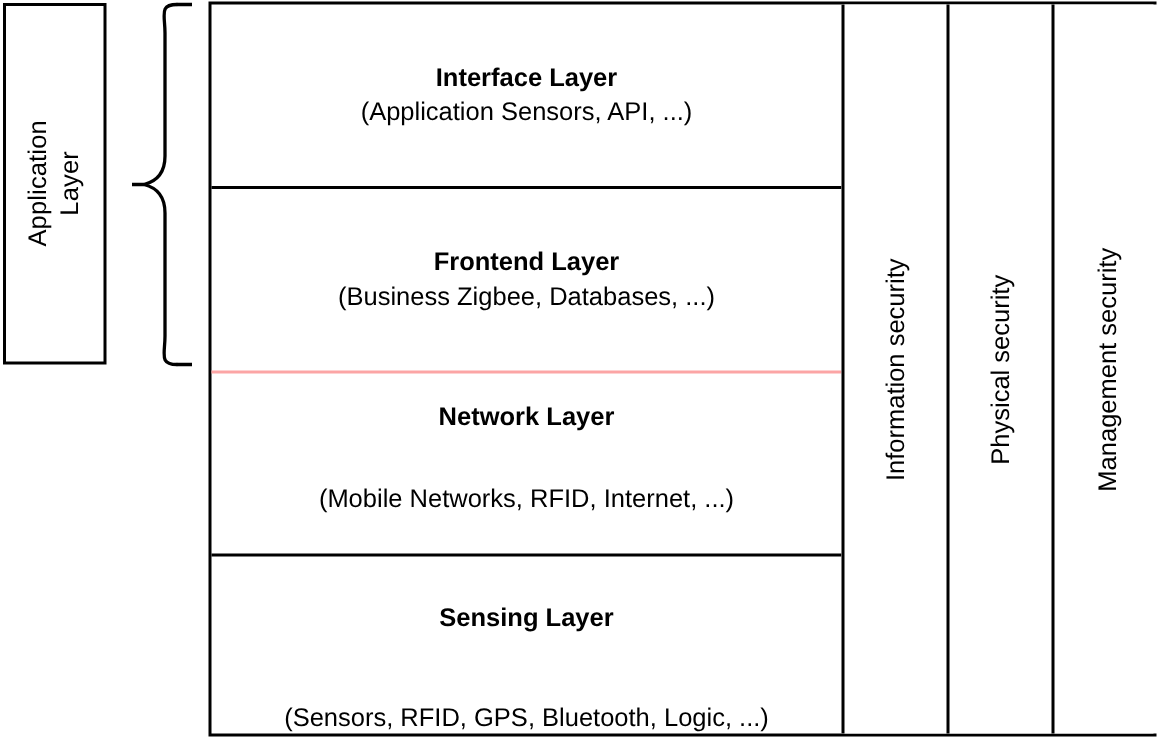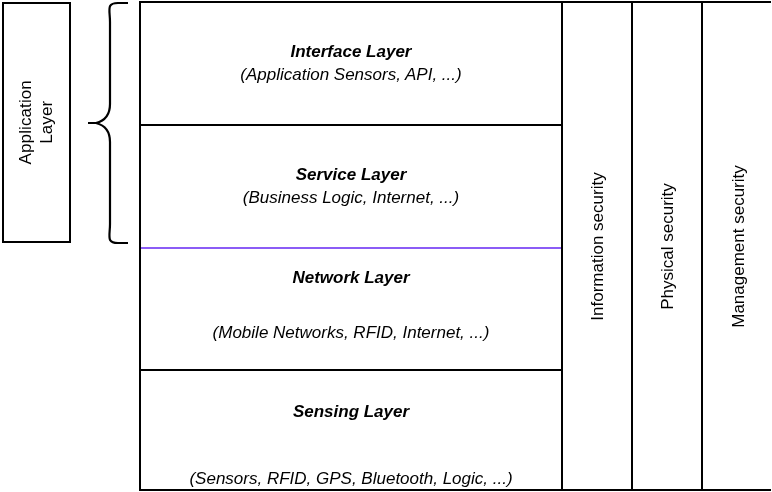--- a/index.html
+++ b/index.html
@@ -79,26 +79,25 @@
     position: absolute;
     left: 0;
     width: 100%;
     box-sizing: border-box;
     display: flex;
     flex-direction: column;
     align-items: center;
     justify-content: center;
     text-align: center;
     padding: 0 8px;
-    font-style: italic;
   }
   .layer-row + .layer-row { }
   .layer-row.r0 { top: 0px;   height: 121px; }
   .layer-row.r1 { top: 121px; height: 123px; border-top: 2px solid #000000; }
-  .layer-row.r2 { top: 244px; height: 116px; border-top: 2px solid #8b5cf6; gap: 32px; }
+  .layer-row.r2 { top: 244px; height: 116px; border-top: 2px solid #fca5a5; gap: 32px; }
   .layer-row.r3 { top: 366px; height: 152px; border-top: 2px solid #000000; gap: 44px; }
 
   .layer-title {
     font-size: 17px;
     font-weight: bold;
     line-height: 1.35;
   }
   .layer-sub {
     font-size: 17px;
     font-weight: normal;
@@ -157,22 +156,22 @@
   <div class="stack">
 
     <div class="layers">
 
       <div class="layer-row r0">
         <div class="layer-title">Interface Layer</div>
         <div class="layer-sub">(Application Sensors, API, ...)</div>
       </div>
 
       <div class="layer-row r1">
-        <div class="layer-title">Service Layer</div>
-        <div class="layer-sub">(Business Logic, Internet, ...)</div>
+        <div class="layer-title">Frontend Layer</div>
+        <div class="layer-sub">(Business Zigbee, Databases, ...)</div>
       </div>
 
       <div class="layer-row r2">
         <div class="layer-title">Network Layer</div>
         <div class="layer-sub">(Mobile Networks, RFID, Internet, ...)</div>
       </div>
 
       <div class="layer-row r3">
         <div class="layer-title">Sensing Layer</div>
         <div class="layer-sub">(Sensors, RFID, GPS, Bluetooth, Logic, ...)</div>

